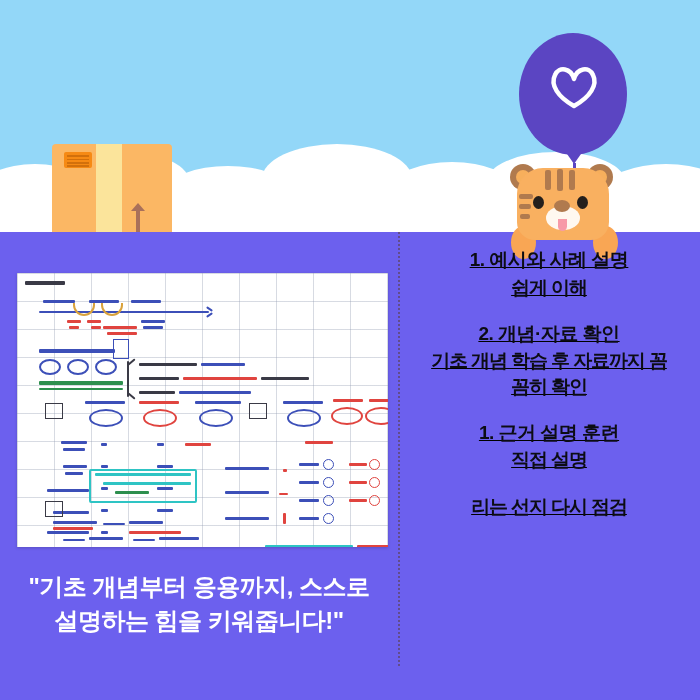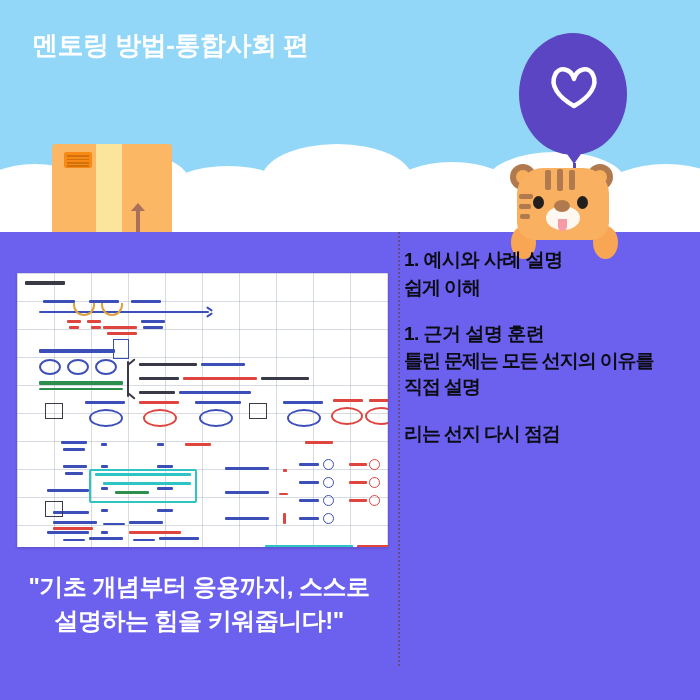--- a/index.html
+++ b/index.html
@@ -127,21 +127,21 @@
   
   .quote {
     position:absolute; left:0; top:570px; width:398px;
     text-align:center; color:#ffffff;
     font-size:24px; font-weight:bold; line-height:1.42;
     letter-spacing:-0.5px;
   }
 
   
   .list { position:absolute; left:398px; top:248px; width:302px; }
-  .item { margin-bottom:22px; text-align:left; padding:0 6px; }
+  .item { margin-bottom:22px; text-align:center; padding:0 6px;text-decoration:underline; }
   .item-title {
     color:#0c0c14; font-size:19px; font-weight:bold;
     letter-spacing:-0.5px; line-height:1.3; margin-bottom:2px;
   }
   .item-desc {
     color:#0c0c14; font-size:19px; font-weight:bold;
     letter-spacing:-1.1px; line-height:1.32;
   }
 </style>
 </head>
@@ -176,21 +176,20 @@
 
     <div class="balloon-wrap">
       <div class="balloon-body"></div>
       <div class="balloon-knot"></div>
       <div class="balloon-string"></div>
       <svg class="balloon-heart" viewBox="0 0 58 50">
         <path d="M29 45 C 13 36, 5 24, 10 14 C 14 5, 26 7, 29 18 C 32 7, 44 5, 48 14 C 53 24, 45 36, 29 45 Z" fill="none" stroke="#ffffff" stroke-width="4.5" stroke-linecap="round" stroke-linejoin="round"></path>
       </svg>
     </div>
 
-    <div class="subtitle">멘토링 방법-통합사회 편</div>
   </div>
 
   <div class="body-area"></div>
 
   <div class="tiger">
     <div class="paw l"></div>
     <div class="paw r"></div>
     <div class="tiger-ear l">
         <i></i>
       </div>
@@ -349,22 +348,26 @@
     <div>"기초 개념부터 응용까지, 스스로</div>
     <div>설명하는 힘을 키워줍니다!"</div>
   </div>
 
   <div class="list">
     <div class="item">
       <div class="item-title">1. 예시와 사례 설명</div>
       <div class="item-desc">쉽게 이해</div>
     </div>
     <div class="item">
+      <div class="item-title">2. 개념·자료 확인</div>
+      <div class="item-desc">기초 개념 학습 후 자료까지 꼼</div>
+      <div class="item-desc">꼼히 확인</div>
+    </div>
+    <div class="item">
       <div class="item-title">1. 근거 설명 훈련</div>
-      <div class="item-desc">틀린 문제는 모든 선지의 이유를</div>
       <div class="item-desc">직접 설명</div>
     </div>
     <div class="item">
       <div class="item-desc">리는 선지 다시 점검</div>
     </div>
   </div>
 
 </div>
 
 </body></html>

